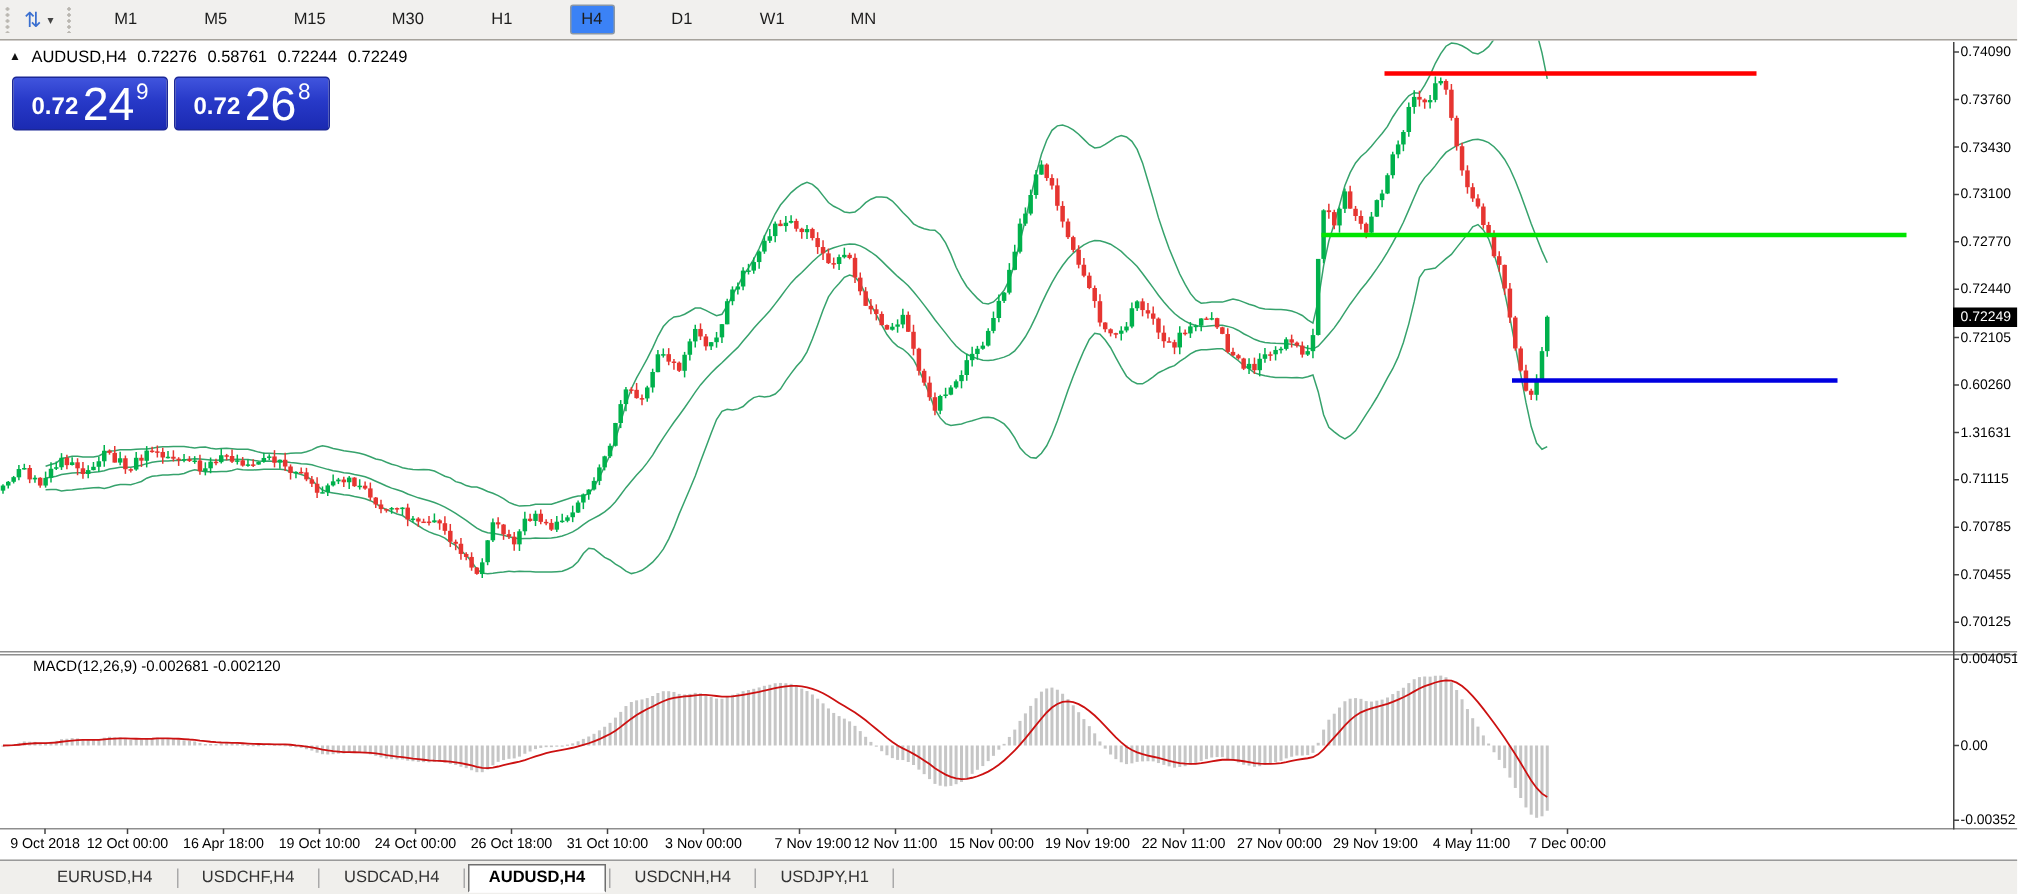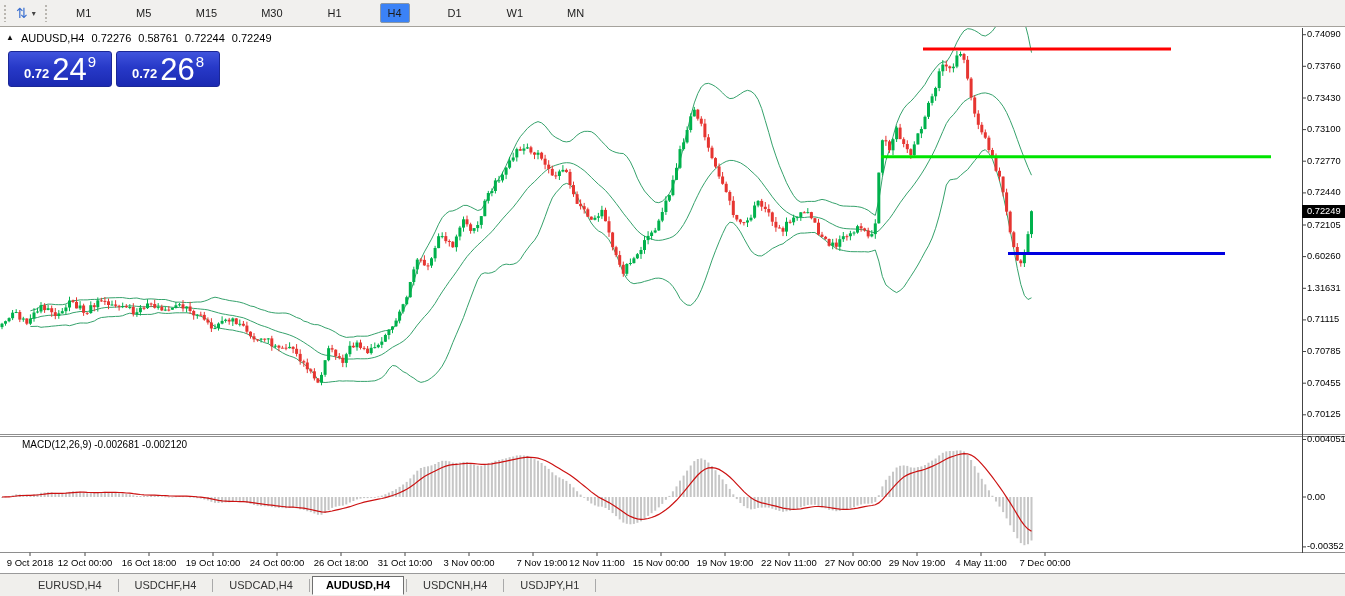--- a/index.html
+++ b/index.html
@@ -56,21 +56,21 @@
     background:#fff;font-size:12px;text-align:center;color:#000;
     font-family:"Liberation Sans",sans-serif;padding:0;
   }
   .trade-row2{display:flex;margin-top:2px;height:36px;gap:4px;}
   .price-panel{
     flex:1;border-radius:3px;color:#fff;
     background:linear-gradient(180deg,#4054dd 0%,#2739c8 45%,#1b2ab2 100%);
     border:1px solid #1b2796;
     display:flex;align-items:flex-end;justify-content:center;padding:0 2px 1px 2px;
   }
-  .price-panel .frac{font-size:13px;font-weight:bold;margin:0 3px 4px 0;}
+  .price-panel .frac{font-size:16px;font-weight:bold;margin:0 3px 4px 0;}
   .price-panel .big{font-size:31px;line-height:30px;}
   .price-panel .sup{font-size:15px;line-height:15px;align-self:flex-start;margin:2px 0 0 1px;}
   
   .macd-label{position:absolute;top:439px;left:5px;font-size:10px;color:#000;z-index:20;white-space:nowrap;padding-left:17px;}
   
   .axis-lbl{
     position:absolute;left:1307px;width:38px;font-size:9.3px;color:#000;
     white-space:nowrap;z-index:20;
   }
   .price-tag{
@@ -1089,21 +1089,21 @@
       <div class="axis-lbl" style="top:282.8px">1.31631</div>
       <div class="axis-lbl" style="top:314.4px">0.71115</div>
       <div class="axis-lbl" style="top:346.0px">0.70785</div>
       <div class="axis-lbl" style="top:377.7px">0.70455</div>
       <div class="axis-lbl" style="top:409.3px">0.70125</div>
       <div class="axis-lbl" style="top:434.0px">0.004051</div>
       <div class="axis-lbl" style="top:491.5px">0.00</div>
       <div class="axis-lbl" style="top:541.4px">-0.00352</div>
       <div class="time-lbl" style="left:-12px">9 Oct 2018</div>
       <div class="time-lbl" style="left:43px">12 Oct 00:00</div>
-      <div class="time-lbl" style="left:107px">16 Oct 18:00</div>
+      <div class="time-lbl" style="left:107px">16 Apr 18:00</div>
       <div class="time-lbl" style="left:171px">19 Oct 10:00</div>
       <div class="time-lbl" style="left:235px">24 Oct 00:00</div>
       <div class="time-lbl" style="left:299px">26 Oct 18:00</div>
       <div class="time-lbl" style="left:363px">31 Oct 10:00</div>
       <div class="time-lbl" style="left:427px">3 Nov 00:00</div>
       <div class="time-lbl" style="left:500px">7 Nov 19:00</div>
       <div class="time-lbl" style="left:555px">12 Nov 11:00</div>
       <div class="time-lbl" style="left:619px">15 Nov 00:00</div>
       <div class="time-lbl" style="left:683px">19 Nov 19:00</div>
       <div class="time-lbl" style="left:747px">22 Nov 11:00</div>

